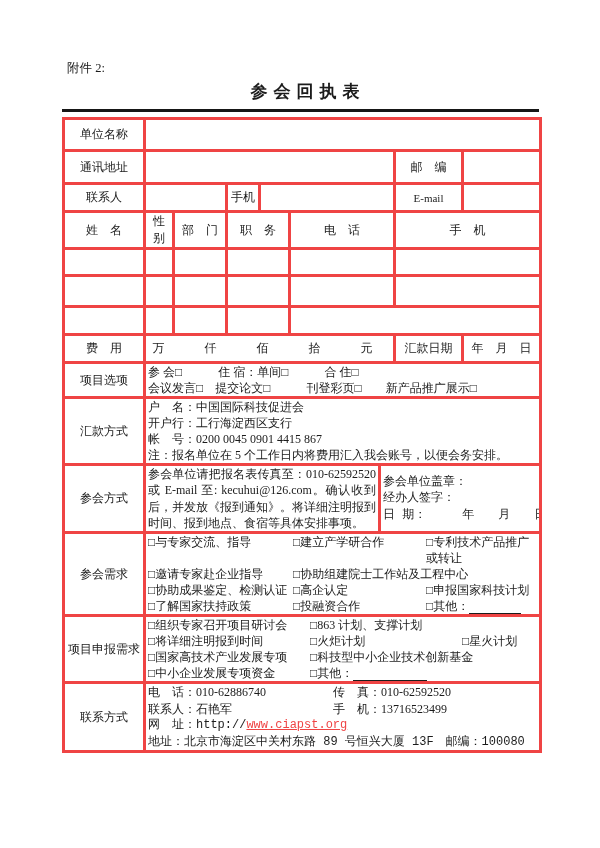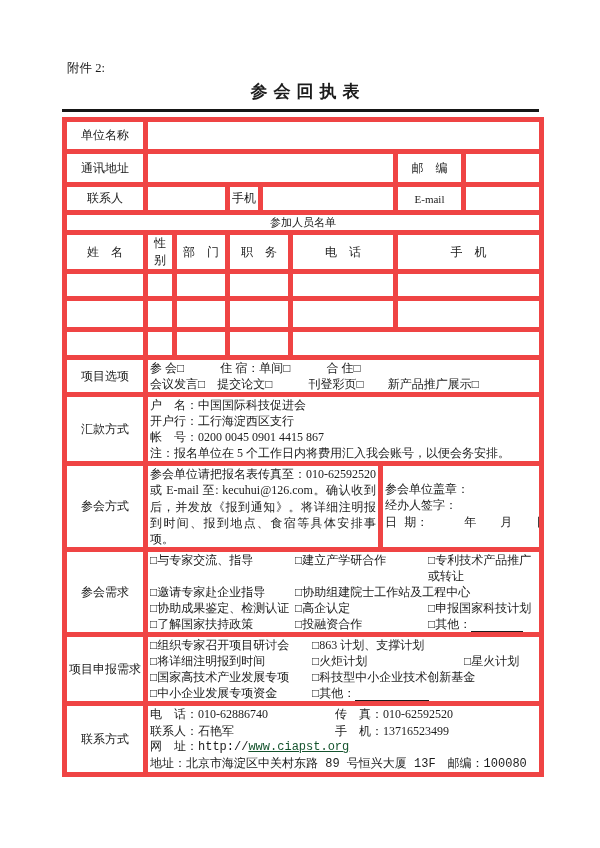--- a/index.html
+++ b/index.html
@@ -15,21 +15,21 @@
     text-align: center; font-size: 17px; font-weight: bold; letter-spacing: 6px;
   }
   .title-rule { position: absolute; left: 62px; top: 109px; width: 477px; height: 3px; background: #161616; }
 
   table.form {
     position: absolute; left: 62px; top: 117px; width: 477px;
     border-collapse: collapse; table-layout: fixed;
     font-size: 12px;
   }
   table.form td {
-    border: 5px solid #ef4444; overflow: hidden;
+    border: 3px solid #ef4444; overflow: hidden;
     vertical-align: middle; padding: 0 2px;
   }
   table.form { border: 2px solid #232323; }
   td.lbl { text-align: center; padding: 0; }
   td.inp { background: #fff; }
   td.sect { text-align: center; font-size: 11px; padding: 0; }
   td.hdr { text-align: center; padding: 0; margin-left: 48px; }
   td.topcell { vertical-align: top; padding: 1px 3px; }
   .line { line-height: 16px; white-space: nowrap; }
   .cl { line-height: 16.5px; font-family: Liberation Mono, monospace; }
@@ -81,23 +81,20 @@
 
   <tr style="height:28px">
     <td class="lbl">联系人</td>
     <td class="inp" colspan="2"></td>
     <td class="lbl">手机</td>
     <td class="inp" colspan="3"></td>
     <td class="lbl" style="font-size:11px">E-mail</td>
     <td class="inp"></td>
   </tr>
 
-  <tr style="height:16px">
-    <td class="sect" colspan="9">参加人员名单</td>
-  </tr>
 
   <tr style="height:18px">
     <td class="hdr">姓　名</td>
     <td class="hdr">性别</td>
     <td class="hdr">部　门</td>
     <td class="hdr" colspan="2">职　务</td>
     <td class="hdr" colspan="2">电　话</td>
     <td class="hdr" colspan="2">手　机</td>
   </tr>
 
@@ -118,20 +115,28 @@
     <td class="inp" colspan="2"></td>
   </tr>
   <tr style="height:28px">
     <td class="inp"></td>
     <td class="inp"></td>
     <td class="inp"></td>
     <td class="inp" colspan="2"></td>
     <td class="inp" colspan="4"></td>
   </tr>
 
+  <tr style="height:28px">
+    <td class="lbl">费　用</td>
+    <td colspan="6">
+      <span class="fee-units">万　仟　佰　拾　元</span>
+    </td>
+    <td class="lbl">汇款日期</td>
+    <td class="datecell"><span>年　月　日</span></td>
+  </tr>
 
   <tr style="height:32px">
     <td class="lbl">项目选项</td>
     <td class="topcell" colspan="8">
       <div class="line">参 会□　　　住 宿：单间□　　　合 住□</div>
       <div class="line">会议发言□　提交论文□　　　刊登彩页□　　新产品推广展示□</div>
     </td>
   </tr>
 
   <tr style="height:67px">
@@ -210,19 +215,19 @@
     <td class="topcell" colspan="8">
       <div class="grid2">
         <span>电　话：010-62886740</span>
         <span>传　真：010-62592520</span>
       </div>
       <div class="grid2">
         <span>联系人：石艳军</span>
         <span>手　机：13716523499</span>
       </div>
       <div class="cl">
-        <span>网　址：http://</span><a class="weblink" href="#" id="site-link" style="color: #14532d;">www.ciapst.org</a>
+        <span>网　址：http://</span><a class="weblink" href="#" id="site-link" style="color: #ef4444;">www.ciapst.org</a>
       </div>
       <div class="cl">地址：北京市海淀区中关村东路 89 号恒兴大厦 13F　邮编：100080</div>
     </td>
   </tr>
 </tbody>
   </table>
 
 </body></html>

